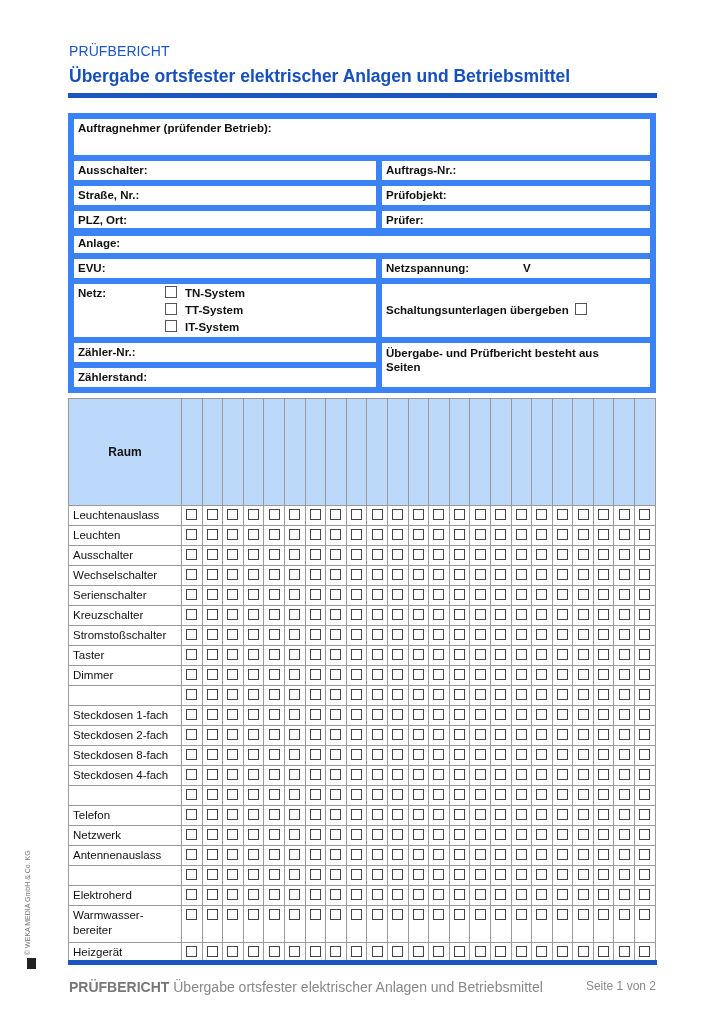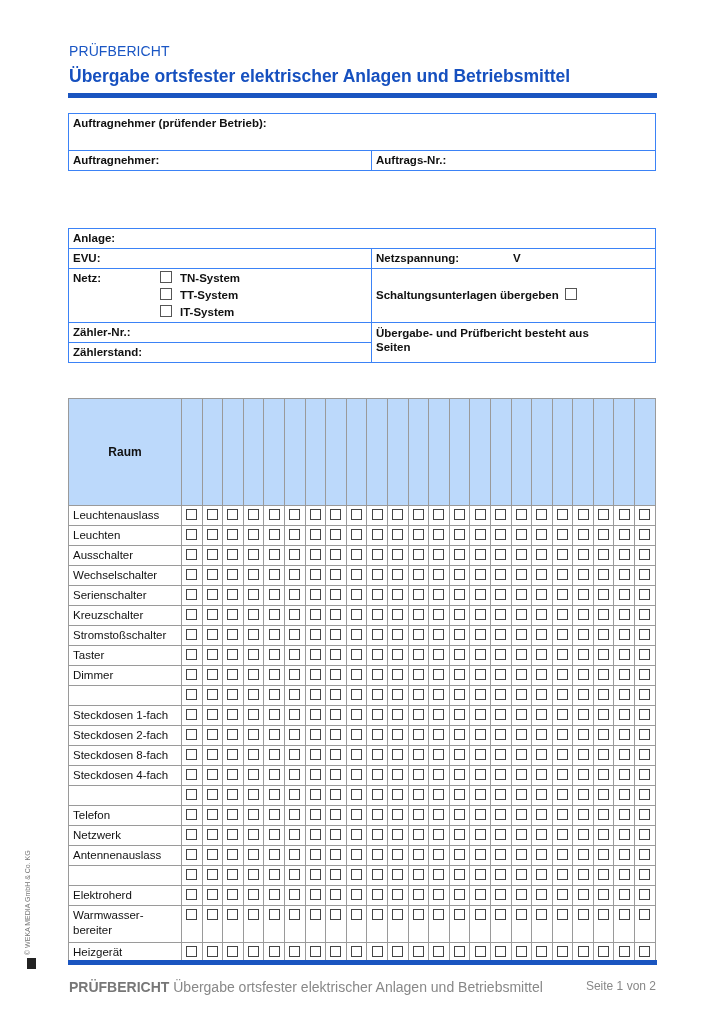--- a/index.html
+++ b/index.html
@@ -2,21 +2,21 @@
 <html><head>
 <meta charset="utf-8">
 <style>
   html,body{margin:0;padding:0;background:#fff;}
   body{width:724px;height:1024px;position:relative;font-family:"Liberation Sans",sans-serif;color:#111;overflow:hidden;}
   .abs{position:absolute;}
   #kicker{left:69px;top:43px;font-size:14px;color:#1a56c4;letter-spacing:0.1px;}
   #title{left:69px;top:66px;font-size:17.5px;font-weight:bold;color:#1650bf;}
   .rule{left:68px;width:589px;height:5px;background:#1a55c0;}
   table.form{position:absolute;left:68px;width:588px;border-collapse:collapse;font-size:11.5px;font-weight:bold;}
-  table.form td{border:1px solid #3b82f6;padding:0 4px;vertical-align:top;height:19px;line-height:19px;}
+  table.form td{border:6px solid #3b82f6;padding:0 4px;vertical-align:top;height:19px;line-height:19px;}
   .cb{display:inline-block;width:10px;height:10px;border:1px solid #555;vertical-align:-1px;margin-right:8px;background:#fff;}
   #matrix{position:absolute;left:68px;top:398px;border-collapse:collapse;table-layout:fixed;font-size:11.5px;}
   #matrix td,#matrix th{border:1px solid #9a9a9a;padding:0;}
   #matrix th{background:#bcd9fb;height:106px;}
   #matrix th.raum{width:112px;font-weight:bold;font-size:12px;}
   #matrix th.col{width:19.6px;}
   #matrix td.label{padding-left:4px;height:19px;line-height:15px;vertical-align:middle;}
   #matrix td.box{text-align:center;vertical-align:top;padding-top:3px;}
   #matrix td.box span{display:inline-block;width:11px;height:11px;border:1.5px solid #444;box-sizing:border-box;}
   #matrix tr.tall td.label{height:34px;vertical-align:top;padding-top:2px;}
@@ -32,22 +32,30 @@
 <div class="abs" id="kicker">PRÜFBERICHT</div>
 <div class="abs" id="title">Übergabe ortsfester elektrischer Anlagen und Betriebsmittel</div>
 <div class="abs rule" style="top:93px;"></div>
 
 <table class="form" style="top:113px;">
   <tbody>
       <tr>
         <td colspan="2" style="height:36px;"><span>Auftragnehmer (prüfender Betrieb):</span></td>
       </tr>
   <tr>
-    <td style="width:294px;"><span>Auftragnehmer:</span></td>
+    <td style="width:294px;"><span>Ausschalter:</span></td>
     <td><span>Auftrags-Nr.:</span></td>
+  </tr>
+  <tr>
+    <td><span>Straße, Nr.:</span></td>
+    <td><span>Prüfobjekt:</span></td>
+  </tr>
+  <tr>
+    <td><span>PLZ, Ort:</span></td>
+    <td><span>Prüfer:</span></td>
   </tr>
 </tbody>
   </table>
 
 <table class="form" style="top:228px;">
   <tbody>
       <tr>
         <td colspan="2"><span>Anlage:</span></td>
       </tr>
   <tr>

